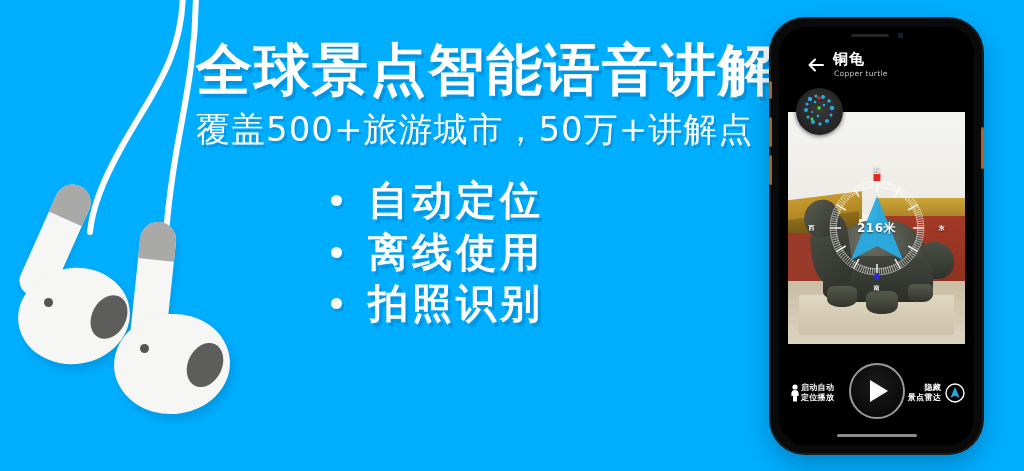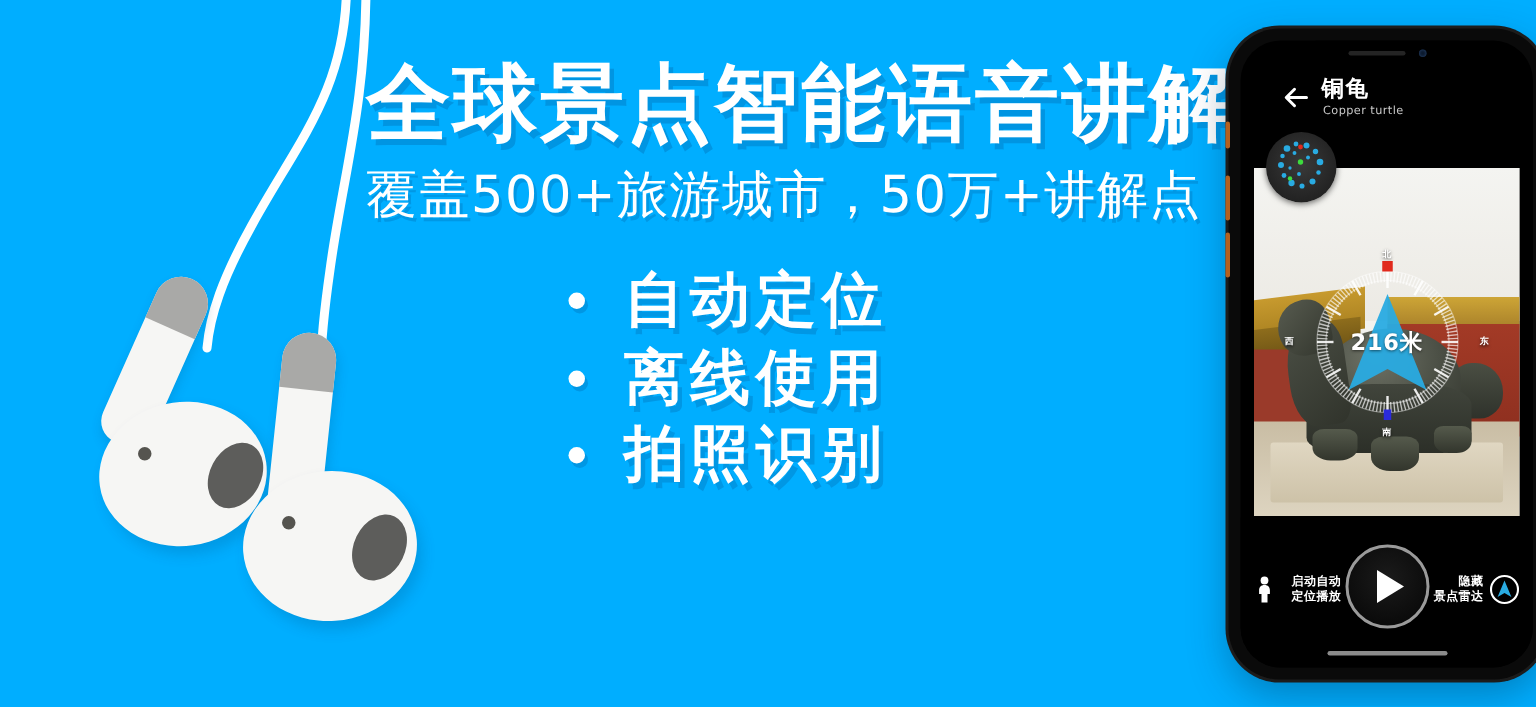--- a/index.html
+++ b/index.html
@@ -2,21 +2,21 @@
 <html><head>
 <meta charset="utf-8">
 <style>
   html,body{margin:0;padding:0;}
   body{
     width:1024px;height:471px;overflow:hidden;
     background:#00AEFF;
     font-family:"DejaVu Sans","Liberation Sans",sans-serif;
     position:relative;
   }
-  .stage{position:absolute;inset:0;margin-left:48px;}
+  .stage{position:absolute;inset:0;}
 
   
   .buds{position:absolute;left:0;top:0;width:240px;height:471px;}
   .cable{position:absolute;stroke:#ffffff;fill:none;stroke-linecap:round;}
 
   .bud{position:absolute;}
   .bud .stem{
     position:absolute;background:#f6f6f4;border-radius:22px 22px 18px 18px;
     box-shadow:2px 4px 7px rgba(0,70,120,.18);
   }
@@ -110,34 +110,34 @@
         background:linear-gradient(140deg,#585c50,#32352d);
         border-radius:52% 42% 30% 46%;transform:rotate(-12deg);}
   .tail{position:absolute;right:6%;top:56%;width:20%;height:16%;
         background:linear-gradient(#4a4e43,#2f322b);border-radius:40% 52% 44% 26%;}
   .foot{position:absolute;background:linear-gradient(#555a4c,#32352c);
         border-radius:26% 26% 40% 40%;}
 
   .compass{position:absolute;left:50%;top:50%;transform:translate(-50%,-50%);
            width:112px;height:112px;z-index:4;}
   .distance{position:absolute;left:50%;top:50%;transform:translate(-50%,-46%);
-            color:#fff;font-size:15px;font-weight:bold;letter-spacing:.5px;
+            color:#fff;font-size:12px;font-weight:bold;letter-spacing:.5px;
             text-shadow:0 1px 2px rgba(0,0,0,.55);white-space:nowrap;z-index:5;}
   .cdir{position:absolute;color:#fff;font-size:6px;font-weight:bold;z-index:5;
         text-shadow:0 1px 2px rgba(0,0,0,.7);}
   .cdir.n{left:50%;top:-7px;transform:translateX(-50%);}
   .cdir.s{left:50%;bottom:-9px;transform:translateX(-50%);}
   .cdir.e{right:-12px;top:50%;transform:translateY(-50%);}
   .cdir.w{left:-12px;top:50%;transform:translateY(-50%);}
   .cmark{position:absolute;z-index:5;}
   .cmark.red{left:50%;top:2px;transform:translateX(-50%);width:7px;height:7px;background:#e12a1d;}
   .cmark.blue{left:50%;bottom:4px;transform:translateX(-50%);width:5px;height:7px;background:#2b2bdd;}
 
   .bottombar{position:absolute;left:0;right:0;bottom:0;height:100px;background:#000;z-index:6;}
-  .autoplay{position:absolute;left:10px;bottom:42px;display:flex;align-items:center;gap:12px;}
+  .autoplay{position:absolute;left:10px;bottom:42px;display:flex;align-items:center;gap:0;}
   .autoplay .lbl{color:#fff;font-size:8px;line-height:1.25;font-weight:bold;letter-spacing:.3px;}
   .radarbtn{position:absolute;right:9px;bottom:42px;display:flex;align-items:flex-start;gap:4px;}
   .radarbtn .lbl{color:#fff;font-size:8px;line-height:1.25;font-weight:bold;
                  letter-spacing:.3px;text-align:right;}
   .playbtn{position:absolute;left:50%;bottom:26px;transform:translateX(-50%);
            width:52px;height:52px;border-radius:50%;border:2px solid #9a9a9a;
            display:flex;align-items:center;justify-content:center;
            background:radial-gradient(circle at 50% 40%,#1b1b1b,#050505);}
   .tri{width:0;height:0;border-left:18px solid #fff;border-top:11px solid transparent;
        border-bottom:11px solid transparent;margin-left:5px;}

